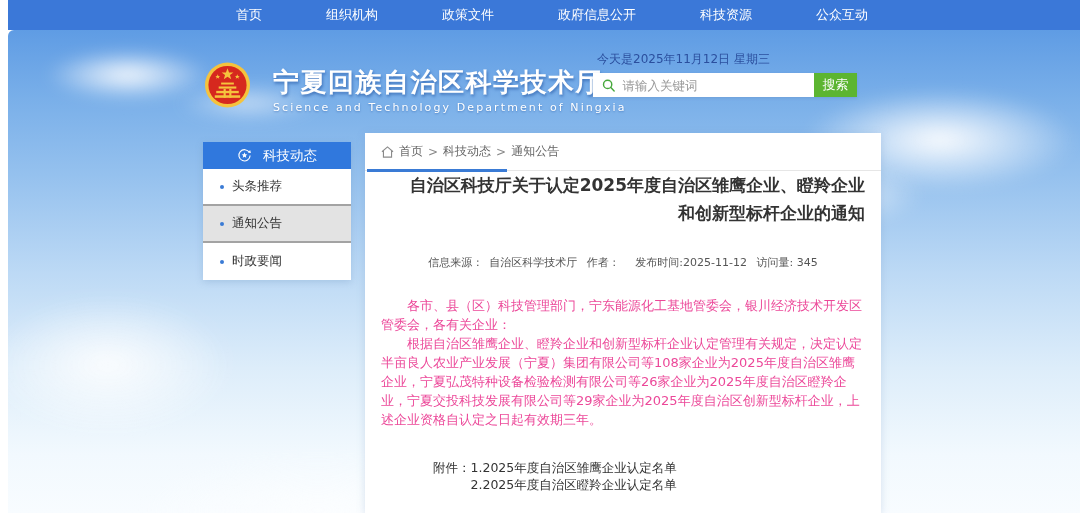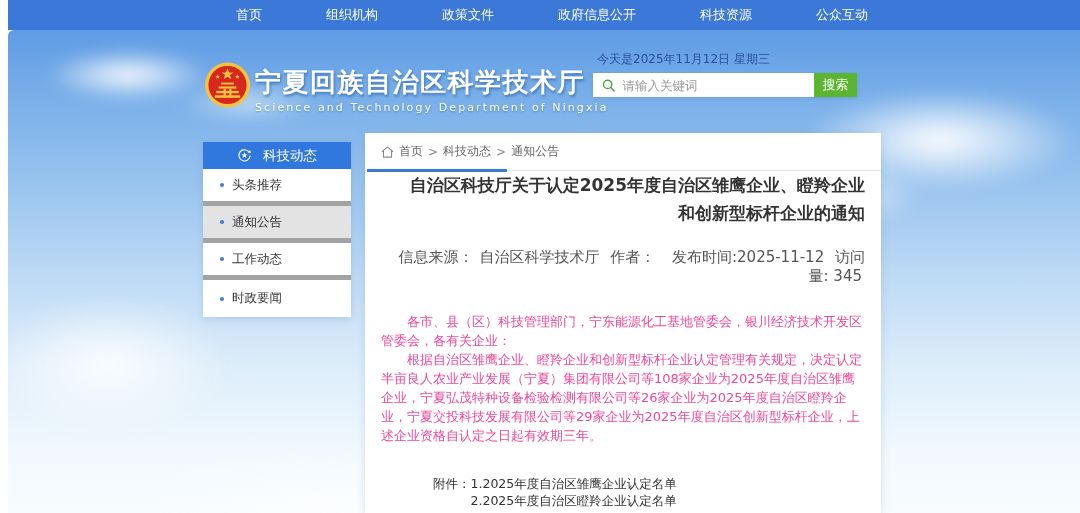--- a/index.html
+++ b/index.html
@@ -21,21 +21,21 @@
   .c1 { left:5px;  top:10px;  width:230px; height:70px; }
   .c2 { left:140px; top:48px;  width:200px; height:50px; opacity:.6; }
   .c3 { right:-50px; top:40px; width:380px; height:140px; }
   .c4 { right:120px; top:120px; width:260px; height:90px; opacity:.8; }
   .c5 { left:-70px; top:240px; width:340px; height:190px; opacity:.9; }
   .c6 { left:60px;  top:400px; width:500px; height:160px; opacity:.6; }
 
   
   .logo-wrap { position:absolute; left:204px; top:60px; display:flex; align-items:flex-start; z-index:6; cursor:pointer; }
   .emblem { width:47px; height:50px; }
-  .titles { margin-left:4px; }
+  .titles { margin-left:22px; }
   .site-title { font-size:26px; font-weight:bold; color:#fff; letter-spacing:1.5px;
                 text-shadow:1px 2px 3px rgba(20,70,150,.55); white-space:nowrap; line-height:32px; margin-top:6px;}
   .site-sub { font-size:11px; color:#fff; letter-spacing:2.1px; margin-top:3px;
               text-shadow:0 1px 2px rgba(20,70,150,.45); white-space:nowrap; }
 
   
   .header-meta { position:absolute; left:597px; top:51px; width:276px; display:flex; align-items:center;
                  font-size:12px; color:#2b4f9e; z-index:6; white-space:nowrap; }
   .header-meta .date { margin-right:20px; }
   .lang-links { display:flex; gap:11px; }
@@ -49,36 +49,36 @@
   .search-input input::placeholder { color:#999; }
   .search-btn { width:43px; background:#5cb531; color:#fff; font-size:13px; border:none; cursor:pointer;
                 font-family:"DejaVu Sans","Liberation Sans",sans-serif; }
 
   
   .sidebar { position:absolute; left:203px; top:142px; width:148px; background:#fff; z-index:6;
              box-shadow:0 2px 7px rgba(110,145,190,.3); }
   .sidebar-header { height:27px; background:#3078dd; color:#fff; font-size:13.5px;
                     display:flex; align-items:center; justify-content:center; gap:11px; }
   .side-item { height:37px; display:flex; align-items:center; padding-left:17px;
-               font-size:12.5px; color:#333; border-bottom:5px solid #a3a3a3; cursor:pointer; }
+               font-size:12.5px; color:#333; border-bottom:2px solid #a3a3a3; cursor:pointer; }
   .side-item:last-child { border-bottom:none; }
   .side-item.active { background:#e3e3e3; }
   .dot { width:4px; height:4px; border-radius:50%; background:#3a7bd5; margin-right:8px; flex:0 0 auto; }
 
   
   .main-panel { position:absolute; left:365px; top:133px; width:516px; height:380px; background:#fff; z-index:6;
                 box-shadow:0 2px 8px rgba(110,145,190,.25); padding:0 16px; }
   .breadcrumb { height:38px; display:flex; align-items:center; gap:5px; font-size:12px; color:#666;
                 border-bottom:1px solid #e6e6e6; margin:0 -16px; padding:0 16px; position:relative; }
   .breadcrumb a { color:#666; text-decoration:none; cursor:pointer; }
   .breadcrumb::after { content:""; position:absolute; left:2px; bottom:-2px; width:140px; height:3px; background:#3a7bd5; }
   .crumb-sep { color:#888; }
 
   .article-title { text-align:right; font-size:17px; font-weight:bold; color:#333; line-height:28px; }
-  .article-meta { margin-top:21px; text-align:right; font-size:15px; color:#555; }
+  .article-meta { margin-top:28px; text-align:center; font-size:11px; color:#555; }
   .article-meta span { margin:0 3px; }
   .article-body { margin-top:26px; font-size:13px; color:#ec4899; line-height:19px; }
   .article-body p { text-indent:2em; }
 
   .attachments { margin-top:30px; margin-left:52px; display:flex; font-size:12.5px; color:#333; line-height:1.38; }
   .attachments .att-label { flex:0 0 auto; }
   .attachments .att-item { cursor:pointer; }
 </style>
 </head>
 <body>
@@ -150,24 +150,20 @@
     <div class="side-item">
       <span class="dot"></span>
       <span>头条推荐</span>
     </div>
     <div class="side-item active">
       <span class="dot"></span>
       <span>通知公告</span>
     </div>
     <div class="side-item">
       <span class="dot"></span>
-      <span>工作动态</span>
-    </div>
-    <div class="side-item">
-      <span class="dot"></span>
       <span>时政要闻</span>
     </div>
   </aside>
 
   <main class="main-panel">
     <div class="breadcrumb">
       <svg width="13" height="12" viewBox="0 0 14 13">
         <path d="M1 6.2 L7 1 L13 6.2 M2.6 5.5 V12 H11.4 V5.5" fill="none" stroke="#8a8a8a" stroke-width="1.2"></path>
       </svg>
       <a>首页</a>

